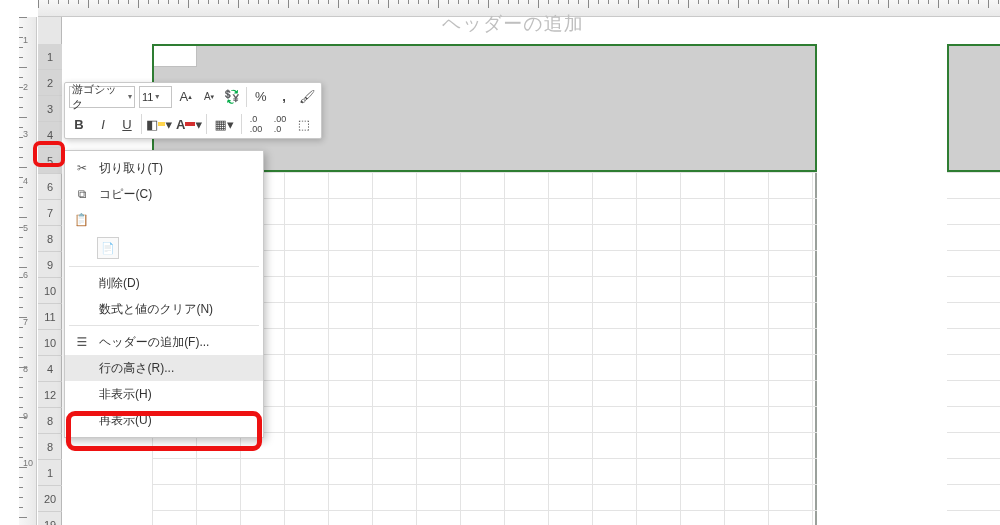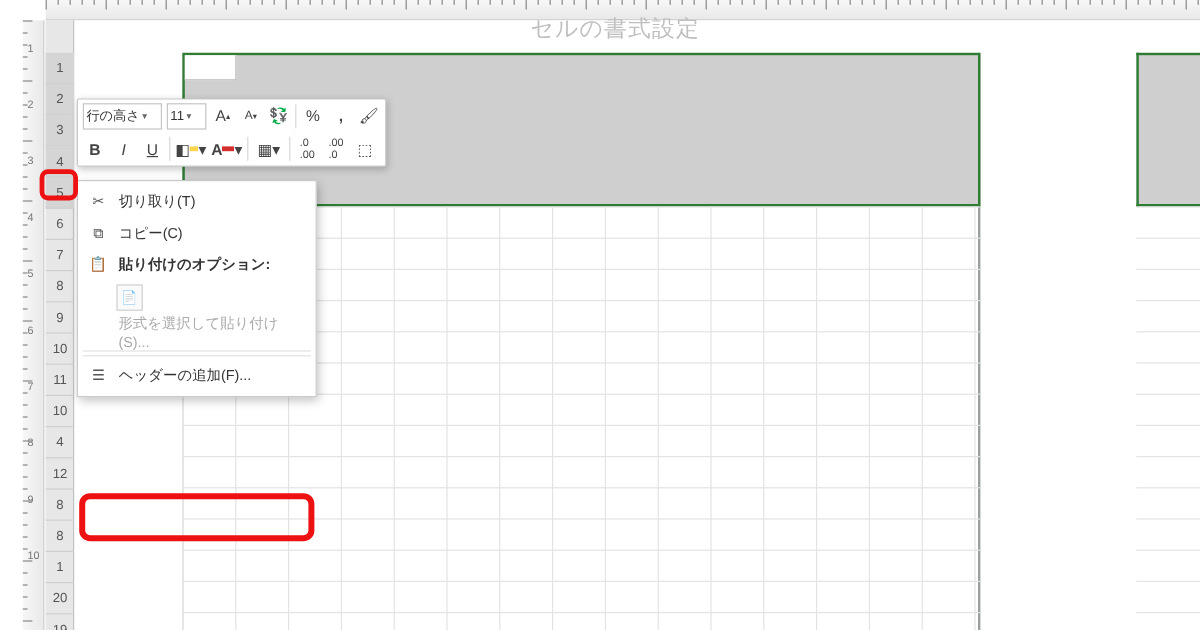--- a/index.html
+++ b/index.html
@@ -310,21 +310,21 @@
     <div class="rh" style="top: 339px; height: 26px;">4</div>
     <div class="rh" style="top: 365px; height: 26px;">12</div>
     <div class="rh" style="top: 391px; height: 26px;">8</div>
     <div class="rh" style="top: 417px; height: 26px;">8</div>
     <div class="rh" style="top: 443px; height: 26px;">1</div>
     <div class="rh" style="top: 469px; height: 26px;">20</div>
     <div class="rh" style="top: 495px; height: 26px;">19</div>
   </div>
 
 <div class="sheet">
-  <div class="hdrtext">セルの書式設定</div>
+  <div class="hdrtext">ヘッダーの追加</div>
   <div class="page"></div>
   <div class="sel-block">
     <div class="whitecell"></div>
   </div>
   <div class="grid">
       <div class="hline" style="top: 0px;"></div>
       <div class="hline" style="top: 26px;"></div>
       <div class="hline" style="top: 52px;"></div>
       <div class="hline" style="top: 78px;"></div>
       <div class="hline" style="top: 104px;"></div>
@@ -371,21 +371,21 @@
         <div class="hline" style="top: 414px;"></div>
         <div class="hline" style="top: 440px;"></div>
         <div class="hline" style="top: 466px;"></div>
       </div>
   </div>
 </div>
 
 <div class="mini">
   <div class="row1">
     <div class="combo" style="width:68px">
-      <span>行の高さ</span>
+      <span>游ゴシック</span>
       <span class="dd">▾</span>
     </div>
     <div class="combo" style="width:34px">
       <span>11</span>
       <span class="dd">▾</span>
     </div>
     <div class="btn">
       <span style="font-size:13px">A</span>
         <sup style="font-size:7px">▴</sup>
     </div>
@@ -450,33 +450,48 @@
   <div class="item">
     <span class="ic">✂</span>
     <span>切り取り(T)</span>
   </div>
   <div class="item">
     <span class="ic">⧉</span>
     <span>コピー(C)</span>
   </div>
   <div class="item">
     <span class="ic">📋</span>
-    <b>貼り付けのオプション:</b>
   </div>
   <div class="paste-opts">
     <div class="pic">
         <span>📄</span>
       </div>
   </div>
-  <div class="item disabled">
+  <hr>
+  <div class="item">
     <span class="ic"></span>
-    <span>形式を選択して貼り付け(S)...</span>
-  </div>
-  <hr>
+    <span>削除(D)</span>
+  </div>
+  <div class="item">
+    <span class="ic"></span>
+    <span>数式と値のクリア(N)</span>
+  </div>
   <hr>
   <div class="item">
     <span class="ic">☰</span>
     <span>ヘッダーの追加(F)...</span>
   </div>
+  <div class="item hover">
+    <span class="ic"></span>
+    <span>行の高さ(R)...</span>
+  </div>
+  <div class="item">
+    <span class="ic"></span>
+    <span>非表示(H)</span>
+  </div>
+  <div class="item">
+    <span class="ic"></span>
+    <span>再表示(U)</span>
+  </div>
 </div>
 
 <div class="call1"></div>
 <div class="call2"></div>
 
 </body></html>

